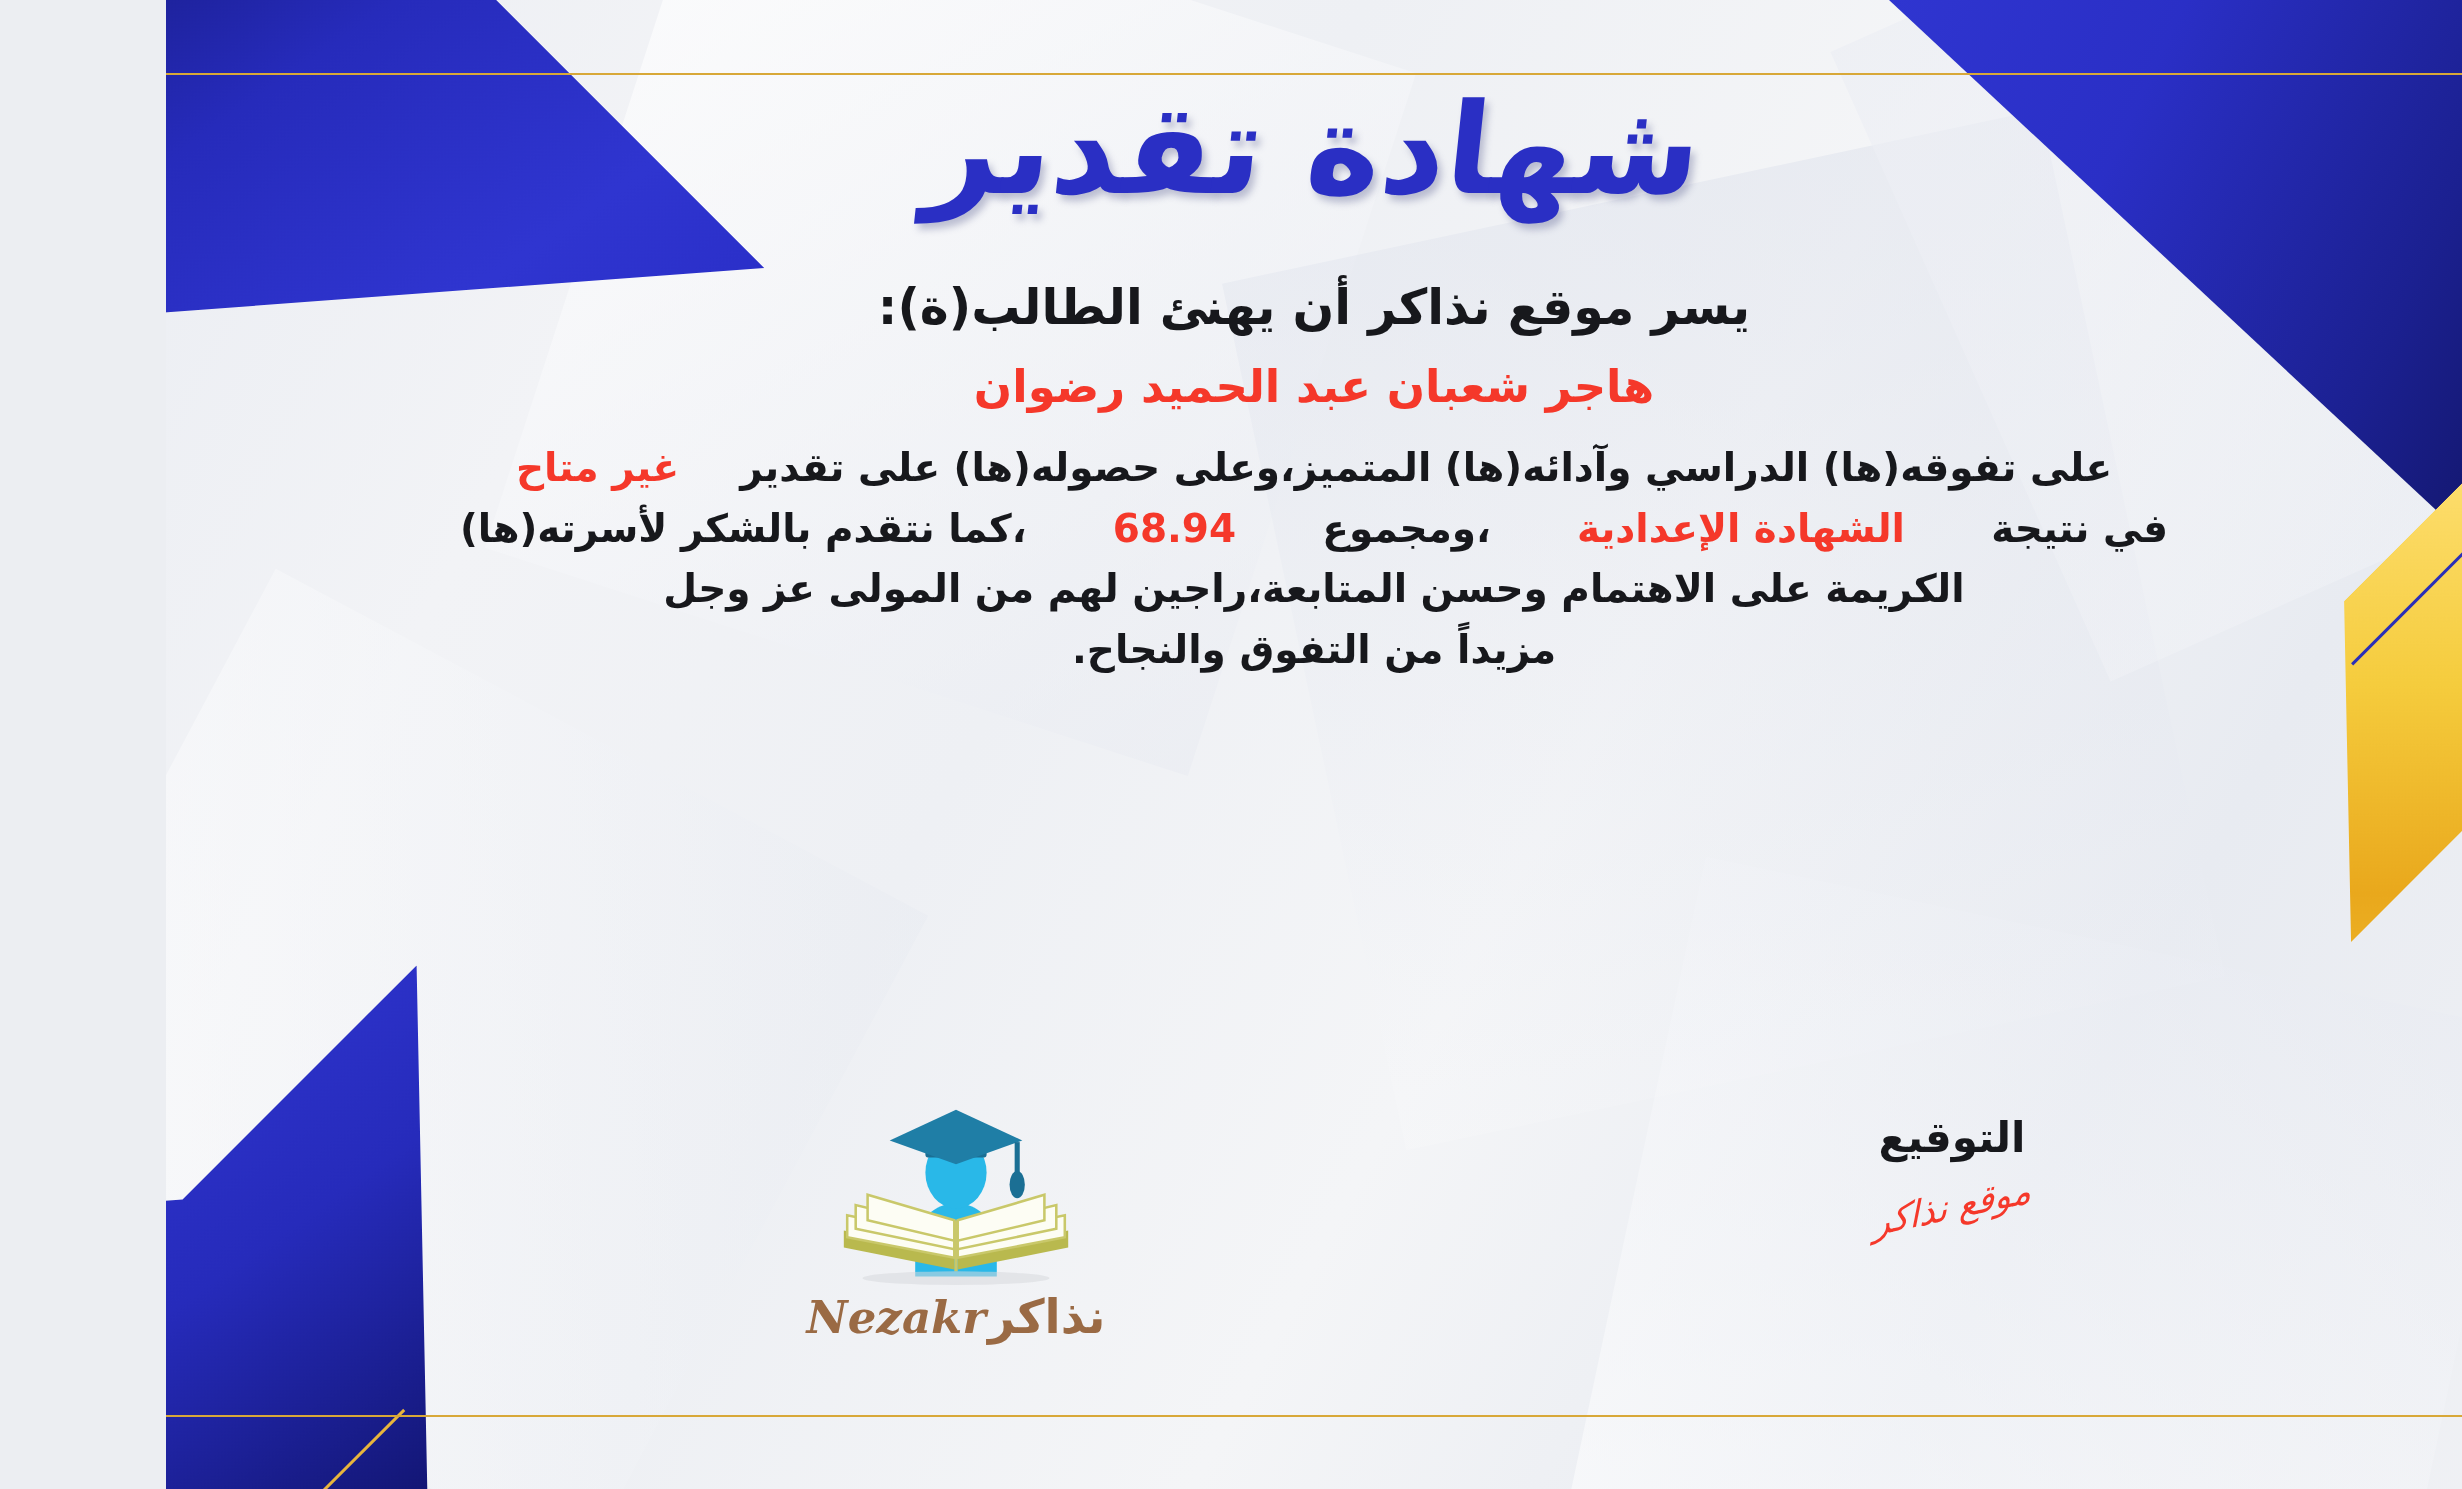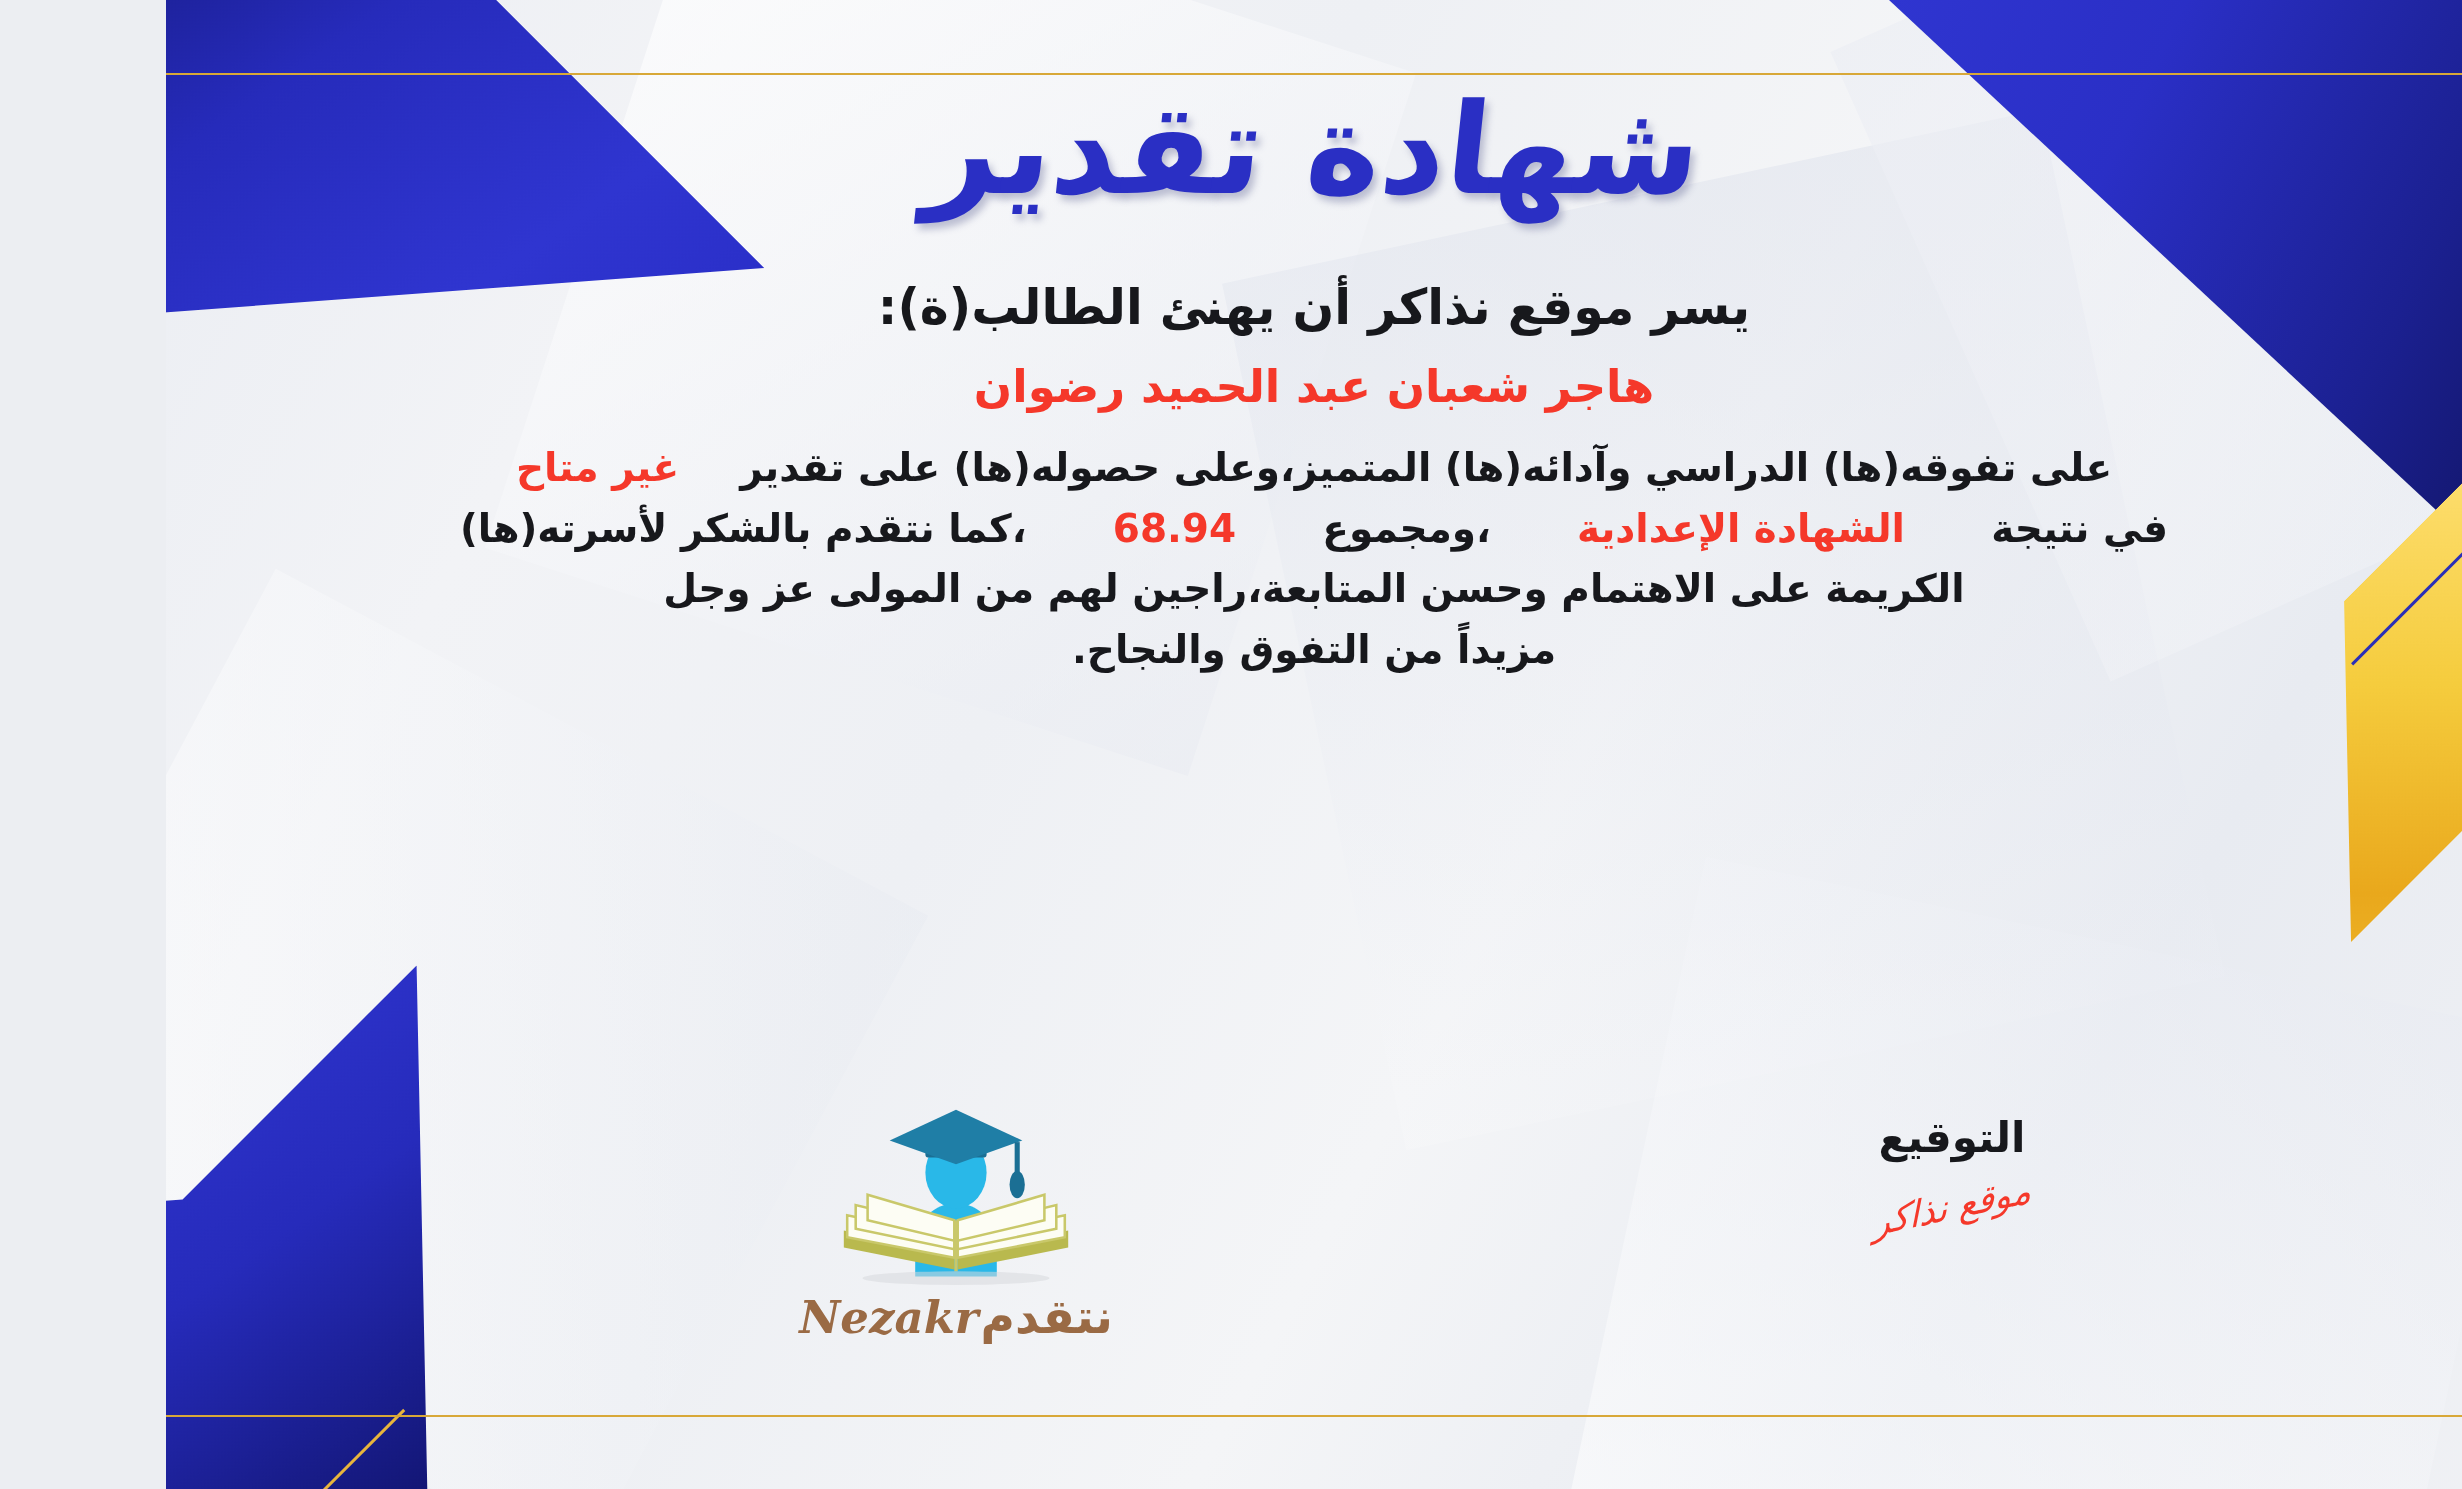--- a/index.html
+++ b/index.html
@@ -305,19 +305,19 @@
         <path d="M282 150 L282 170 L152 196 L152 176 Z" fill="#b9b94e"></path>
         <path d="M278 132 L278 158 L152 182 L152 158 Z" fill="#fdfdf4" stroke="#c9c86a" stroke-width="3"></path>
         <path d="M268 120 L268 148 L152 172 L152 148 Z" fill="#fdfdf4" stroke="#c9c86a" stroke-width="3"></path>
         <path d="M254 108 L254 138 L152 162 L152 138 Z" fill="#fdfdf4" stroke="#c9c86a" stroke-width="3"></path>
 
         <path d="M148 138 L152 138 L152 198 L148 198 Z" fill="#c9c86a"></path>
 
         <ellipse cx="150" cy="206" rx="110" ry="8" fill="#d7d8dd" opacity=".55"></ellipse>
       </svg>
       <div class="logo-wordmark">
-        <span class="logo-ar">نتقدم</span>
+        <span class="logo-ar">نذاكر</span>
         <span class="logo-en">Nezakr</span>
       </div>
     </div>
   </div>
 </div>
 
 
 </body></html>

